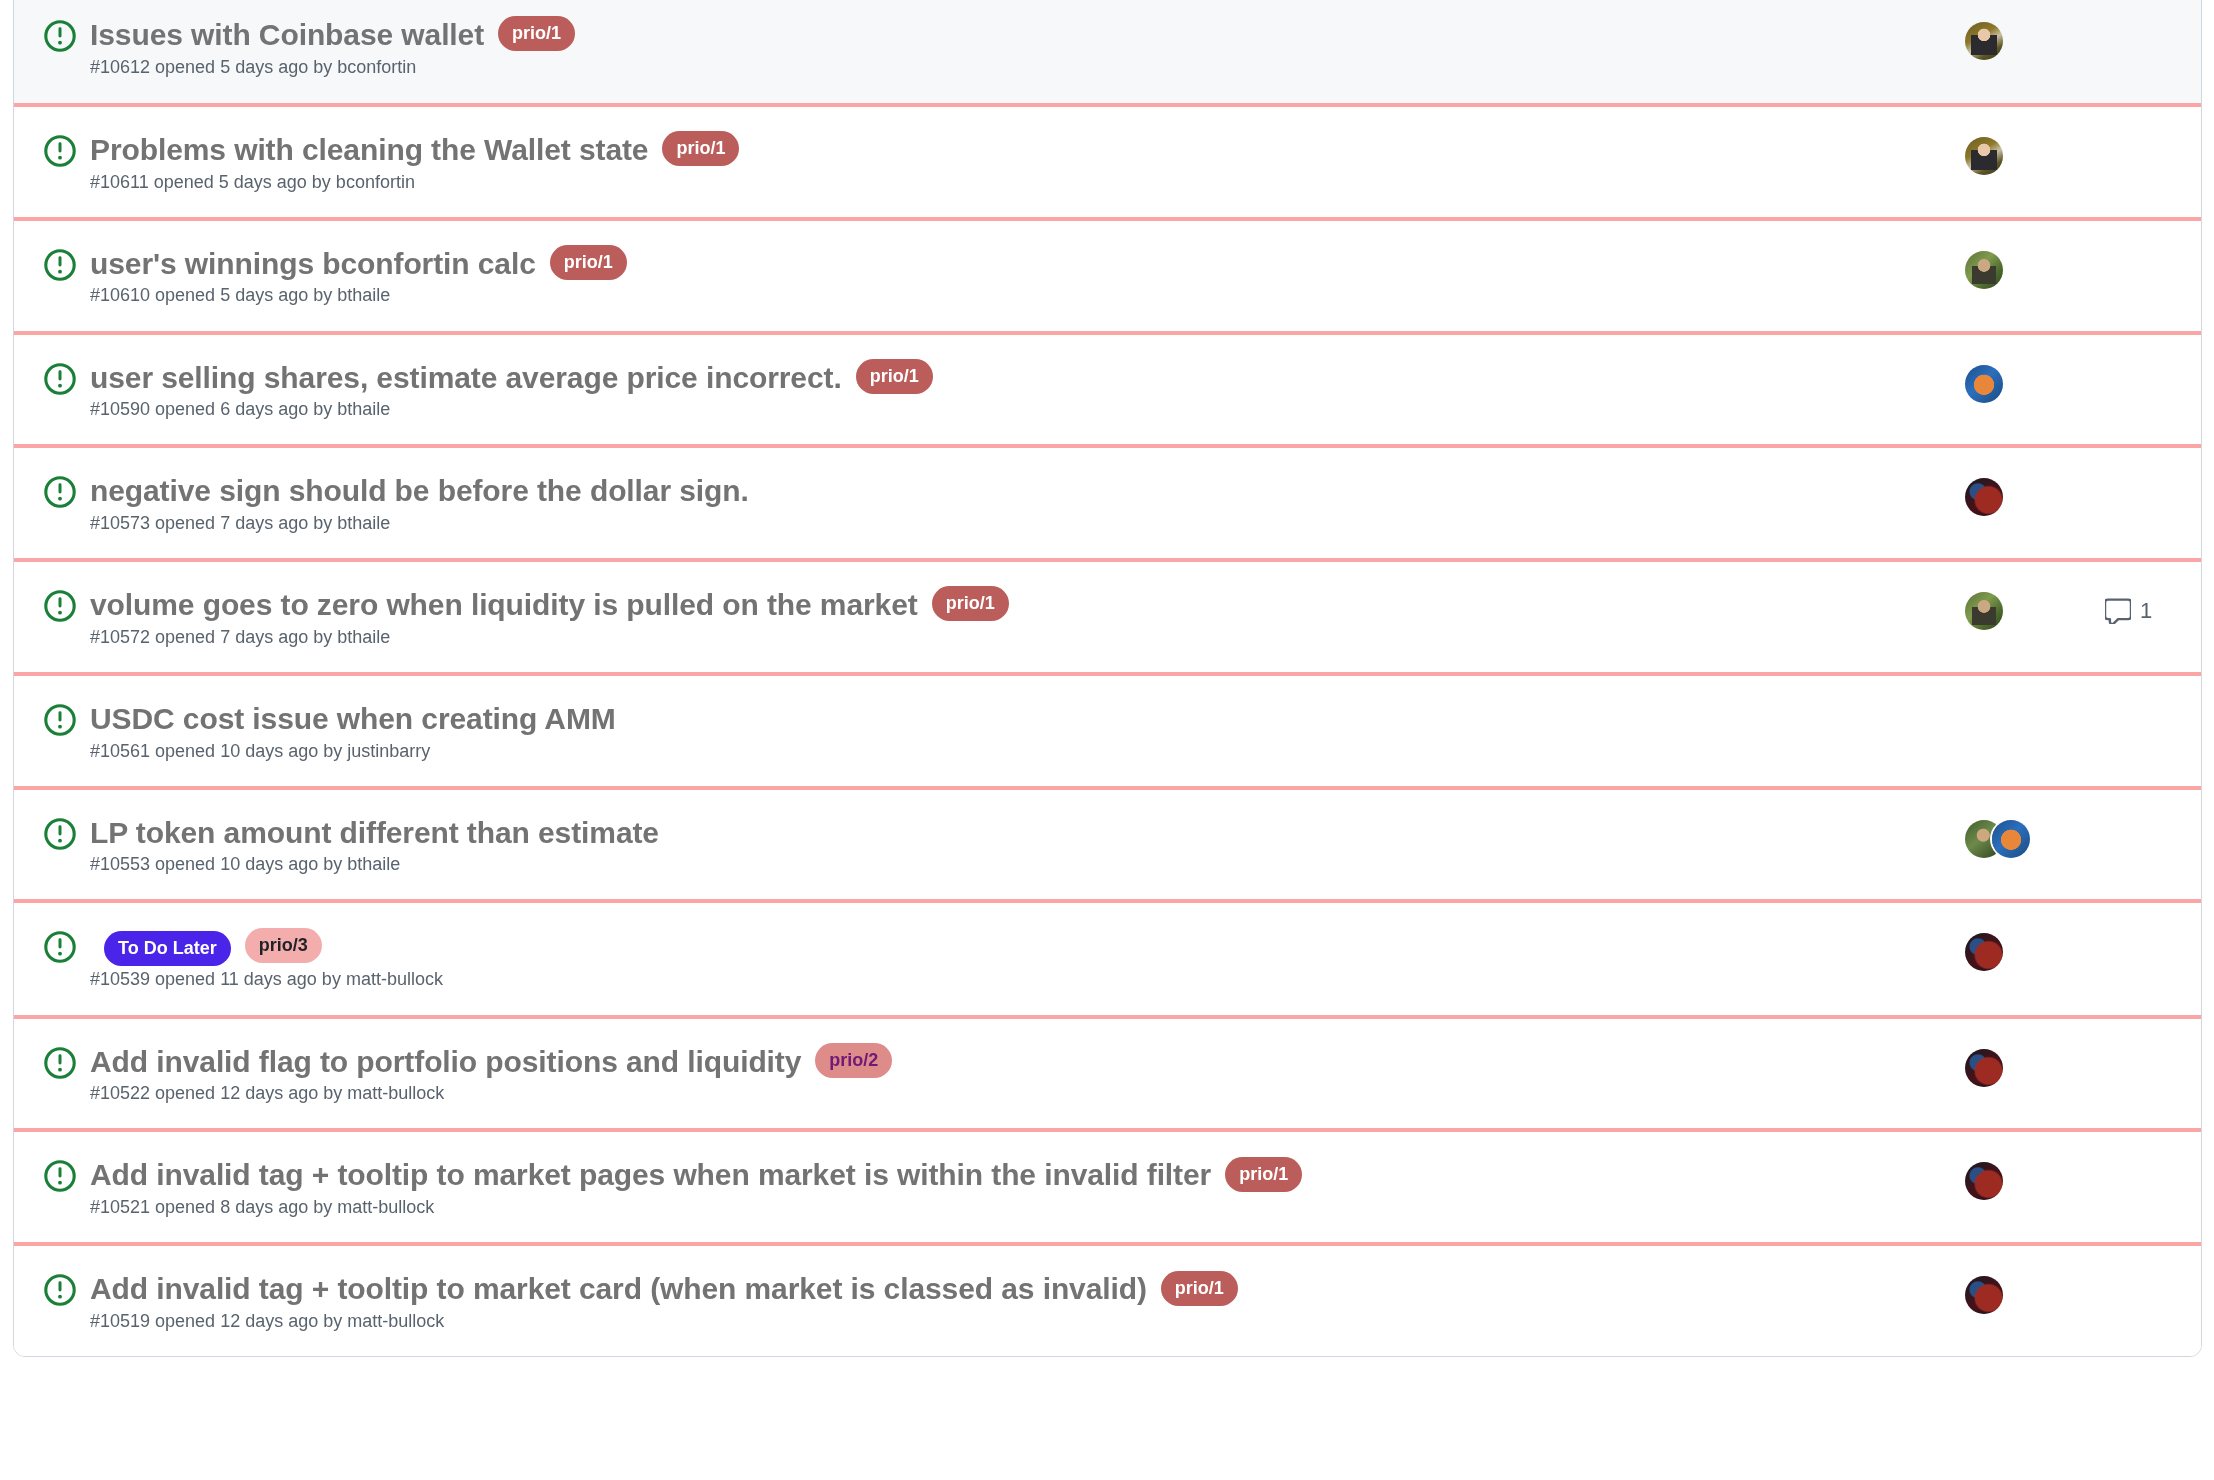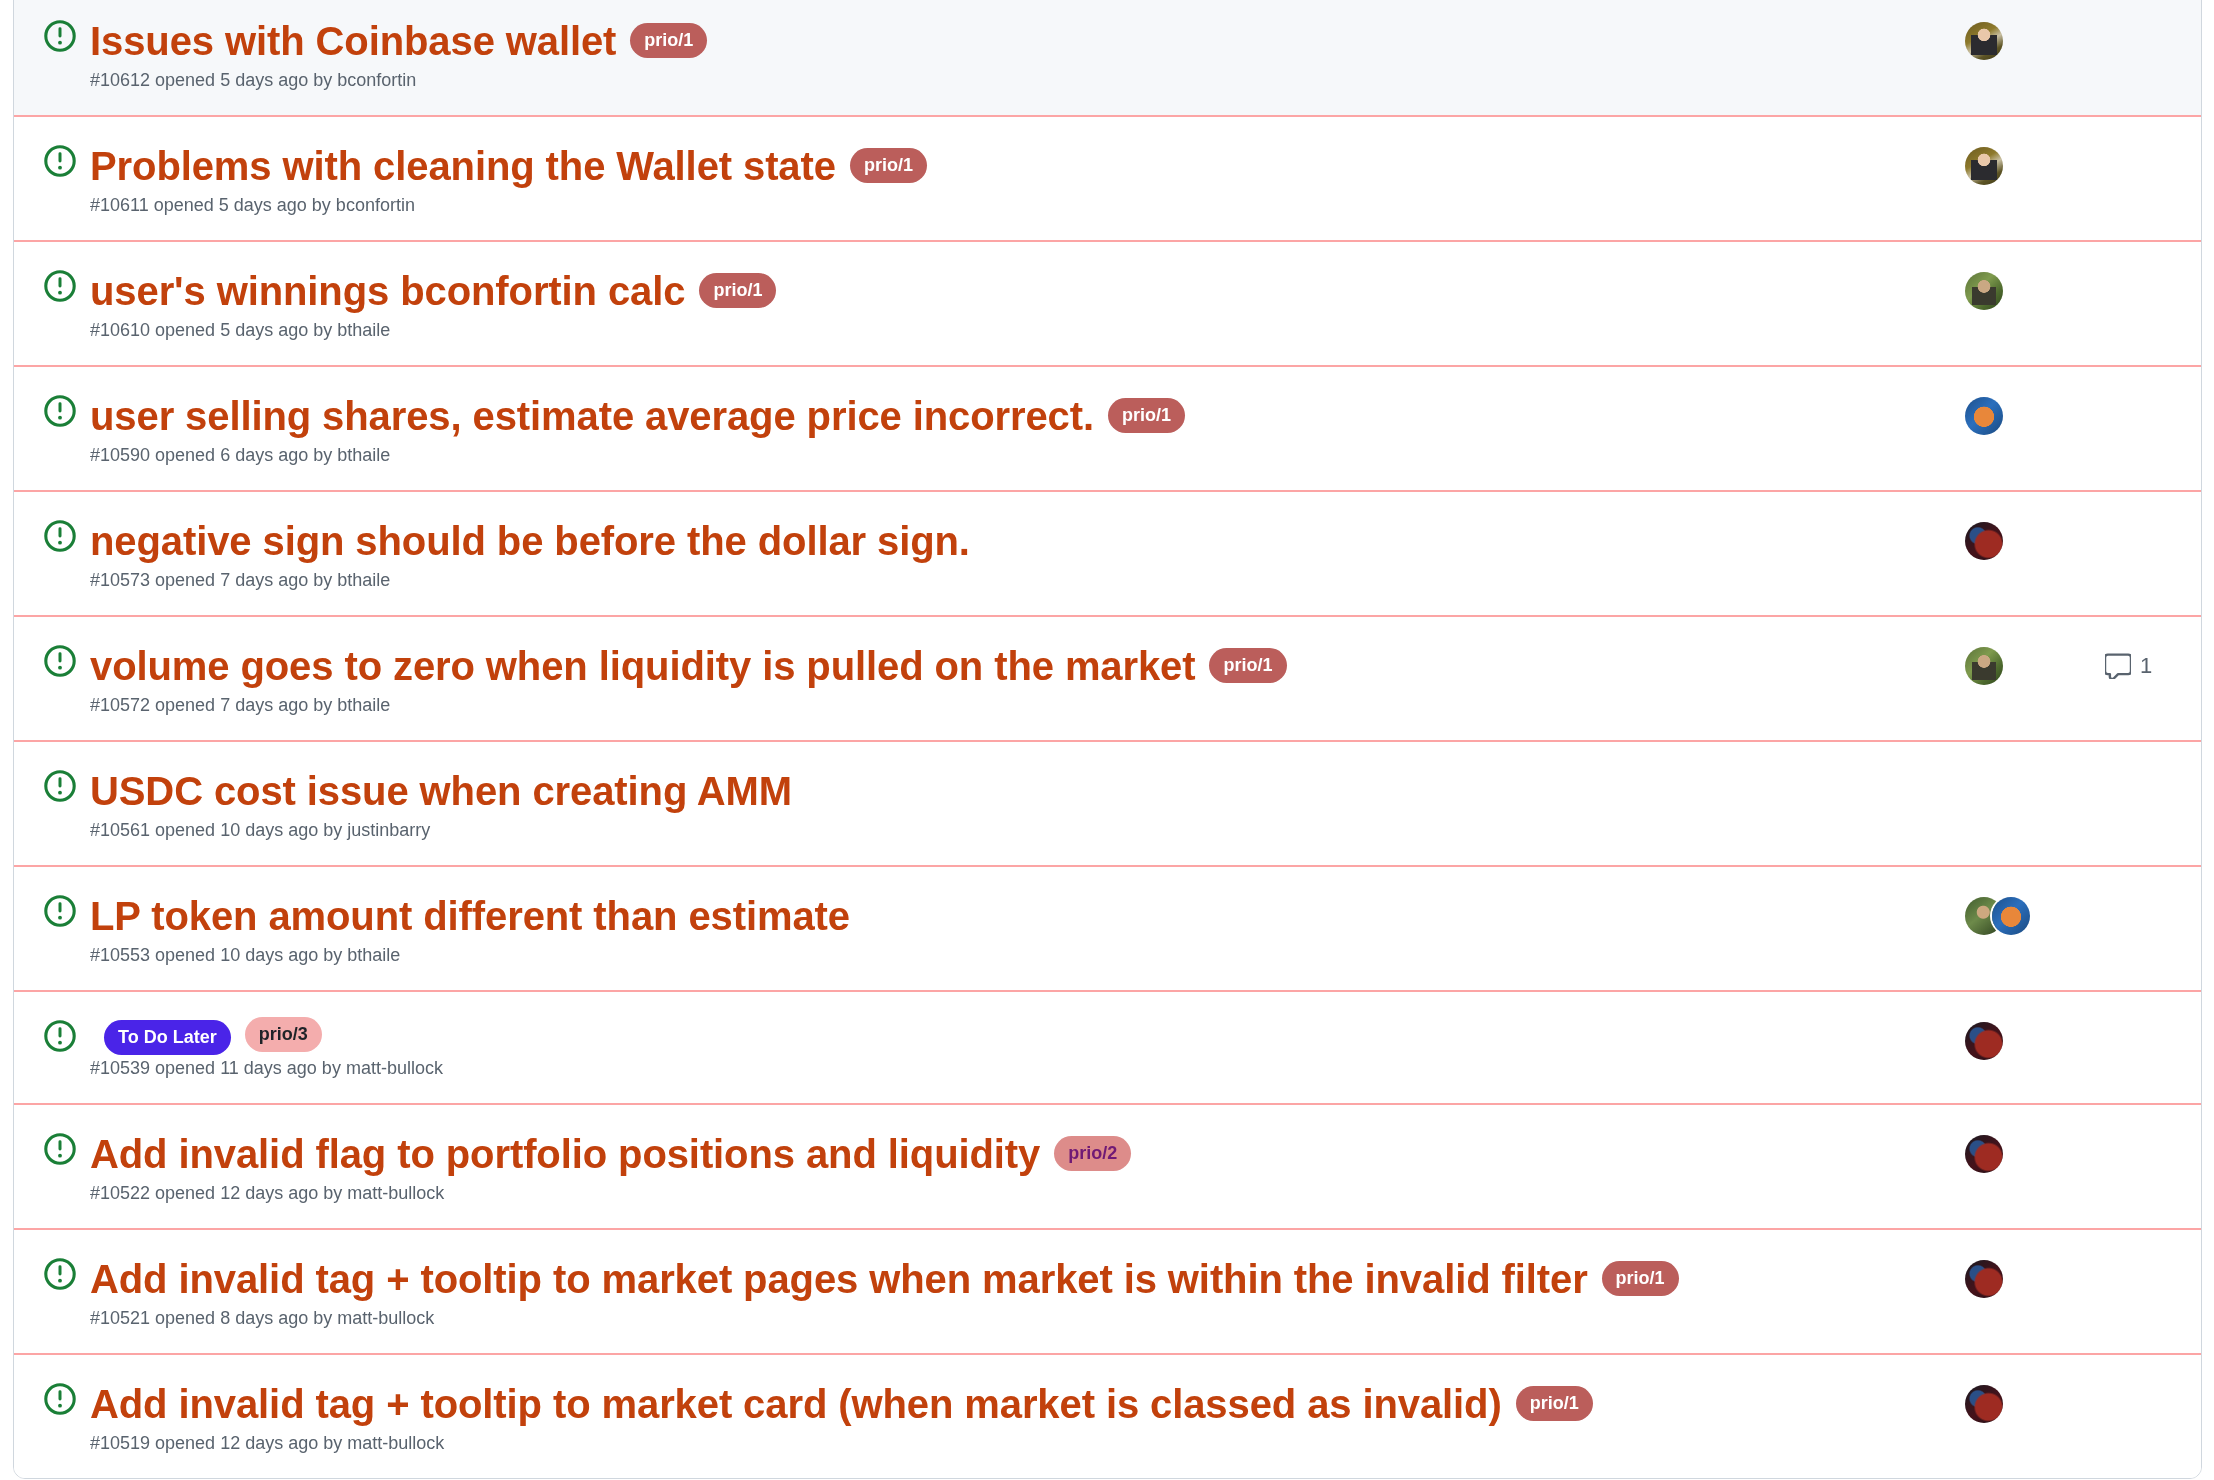--- a/index.html
+++ b/index.html
@@ -26,21 +26,21 @@
     border-top-left-radius: 0;
     border-top-right-radius: 0;
     background: #ffffff;
     overflow: hidden;
   }
 
   .issue-row {
     display: flex;
     align-items: flex-start;
     padding: 22px 24px 22px 30px;
-    border-top: 2px solid #fca5a5;
+    border-top: 4px solid #fca5a5;
     min-height: 112px;
     background: #ffffff;
   }
   .issue-row.selected {
     background: #f6f8fa;
   }
   .issue-row:first-child {
     border-top: 1px solid #d8dee4;
   }
 
@@ -62,24 +62,24 @@
     min-width: 0;
     padding-top: 1px;
   }
   .issue-title-line {
     display: flex;
     align-items: center;
     flex-wrap: wrap;
     gap: 0;
   }
   .issue-title {
-    font-size: 40px;
+    font-size: 30px;
     line-height: 1.32;
     font-weight: bold;
-    color: #c2410c;
+    color: #737373;
     letter-spacing: -0.1px;
     white-space: nowrap;
   }
   .issue-meta {
     font-size: 18px;
     line-height: 1.4;
     color: #59636e;
     white-space: nowrap;
   }
 

